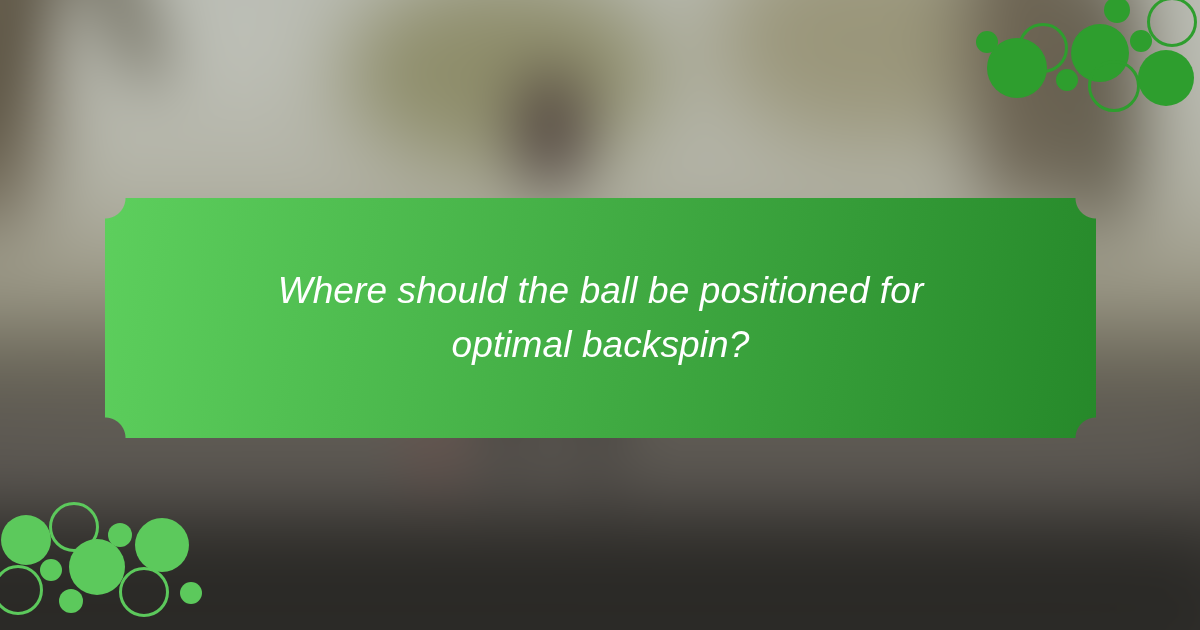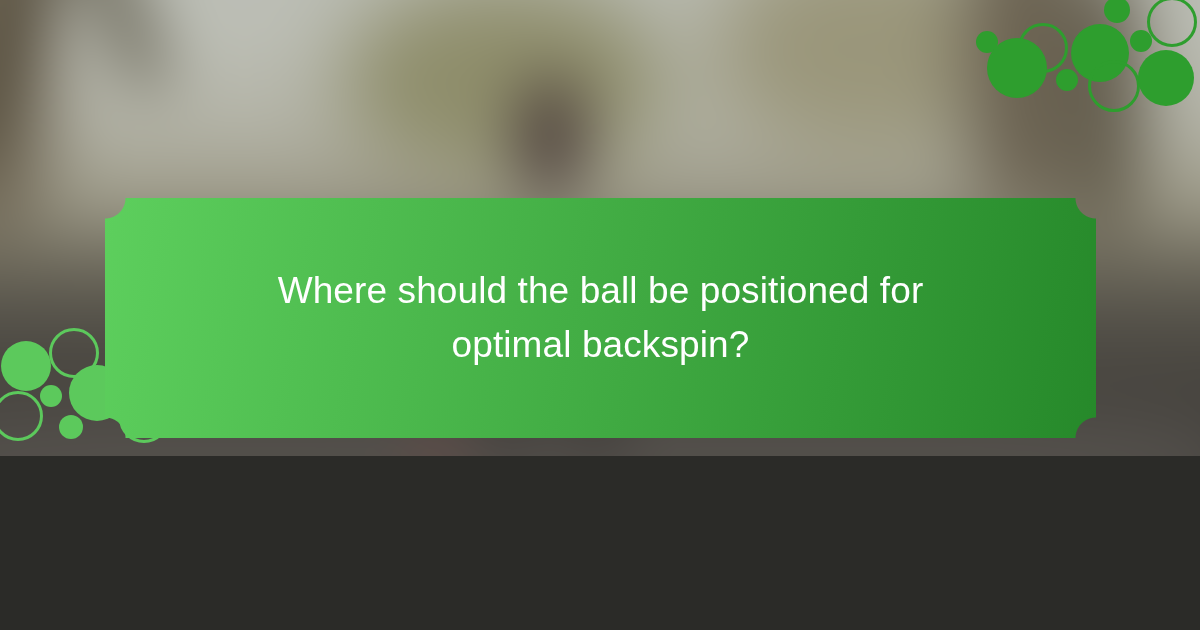--- a/index.html
+++ b/index.html
@@ -7,23 +7,24 @@
     padding: 0;
     background: #2b2b28;
   }
   body {
     font-family: "Liberation Sans", sans-serif;
   }
 
   #stage {
     position: relative;
     width: 1200px;
-    height: 456px;
+    height: 630px;
     overflow: hidden;
     background: #8a8a80;
+    font-style: italic;
   }
 
   
   .bg-photo {
     position: absolute;
     inset: -60px;
     filter: blur(26px);
     transform: scale(1.08);
   }
 

